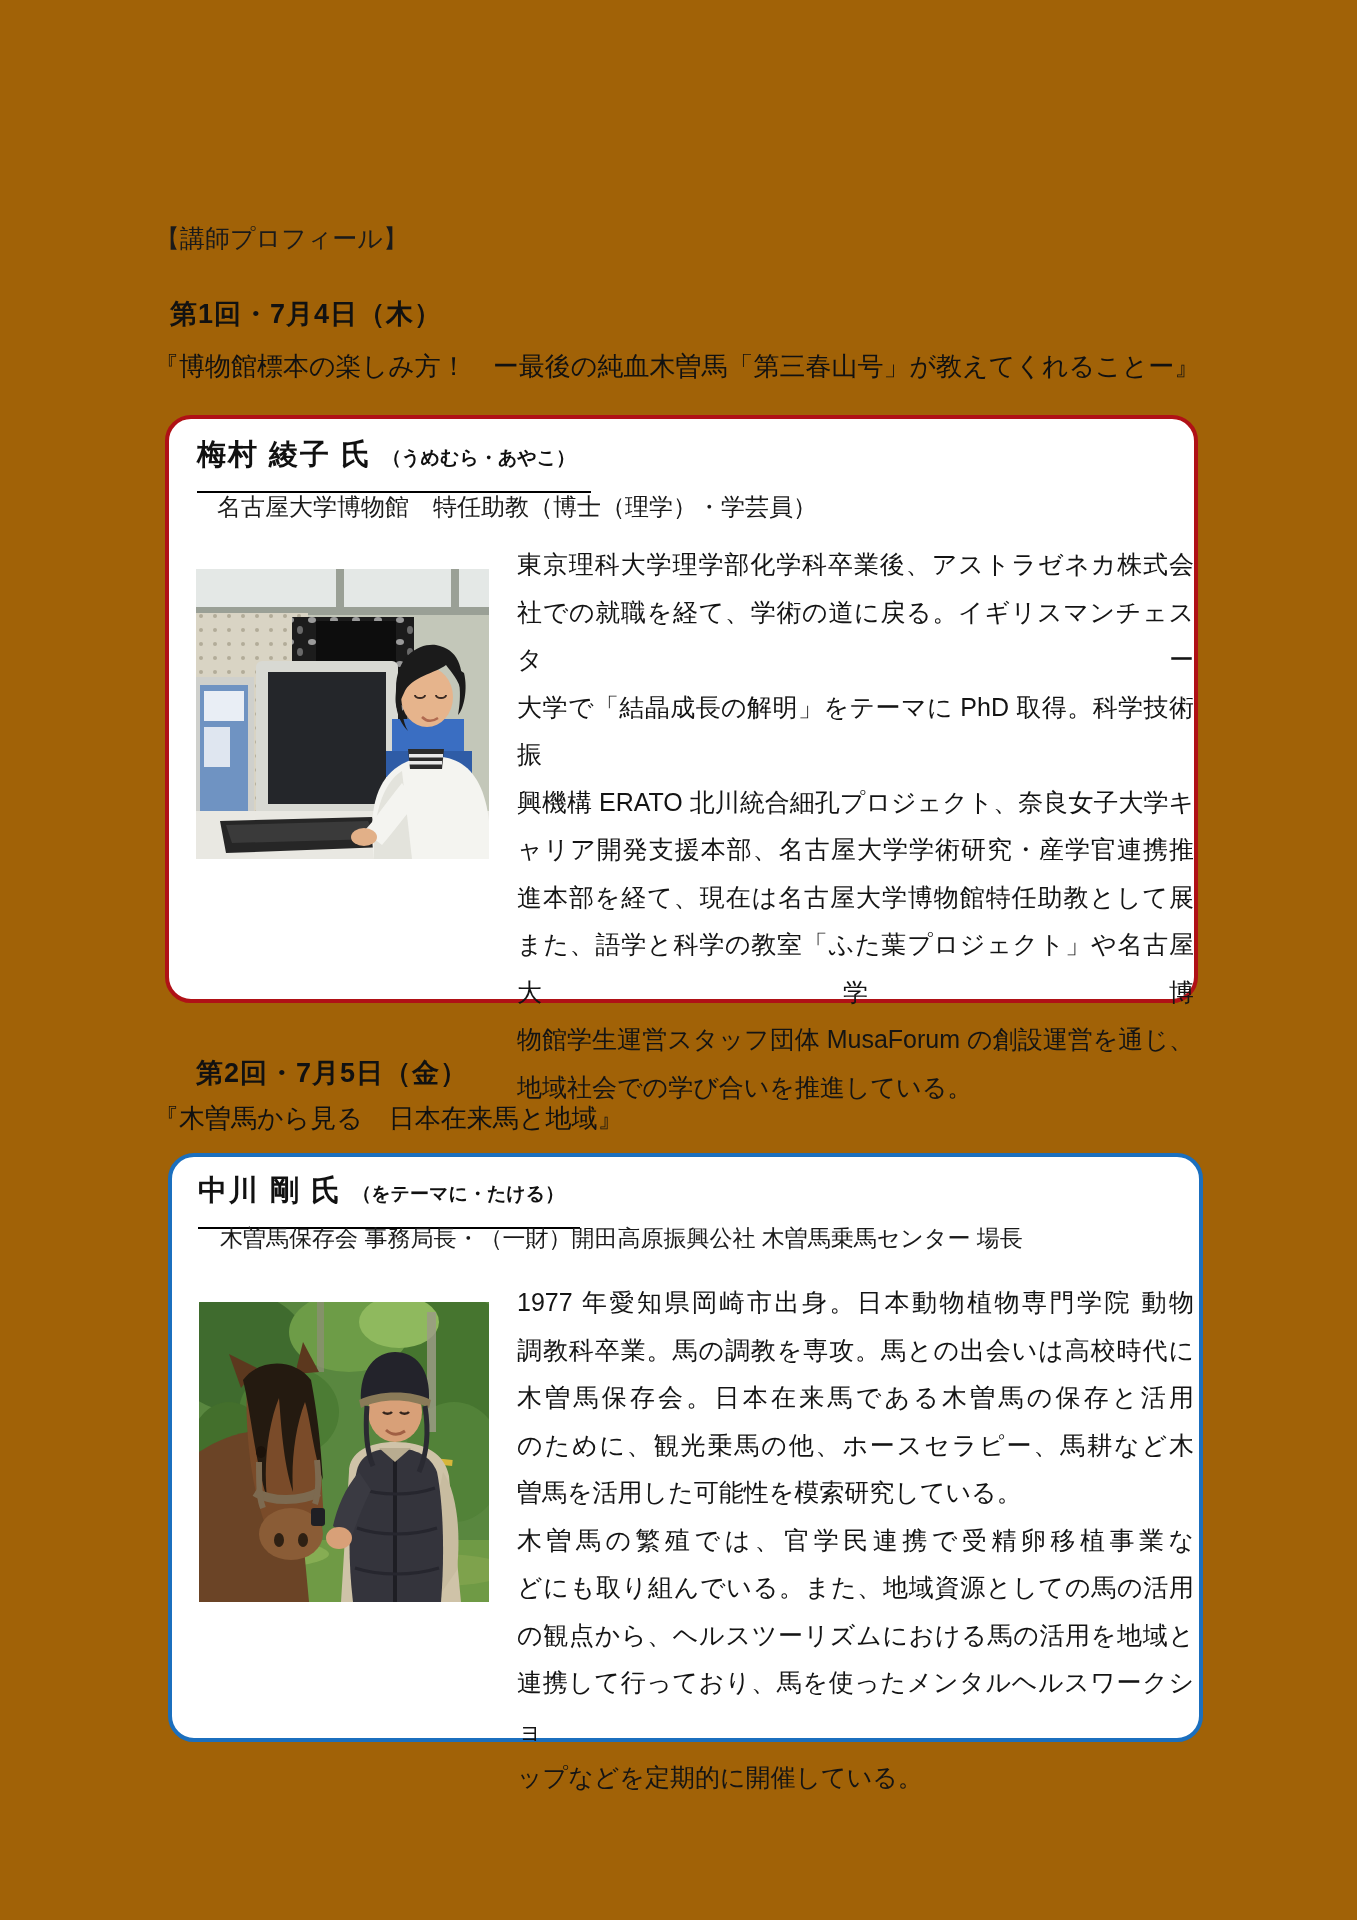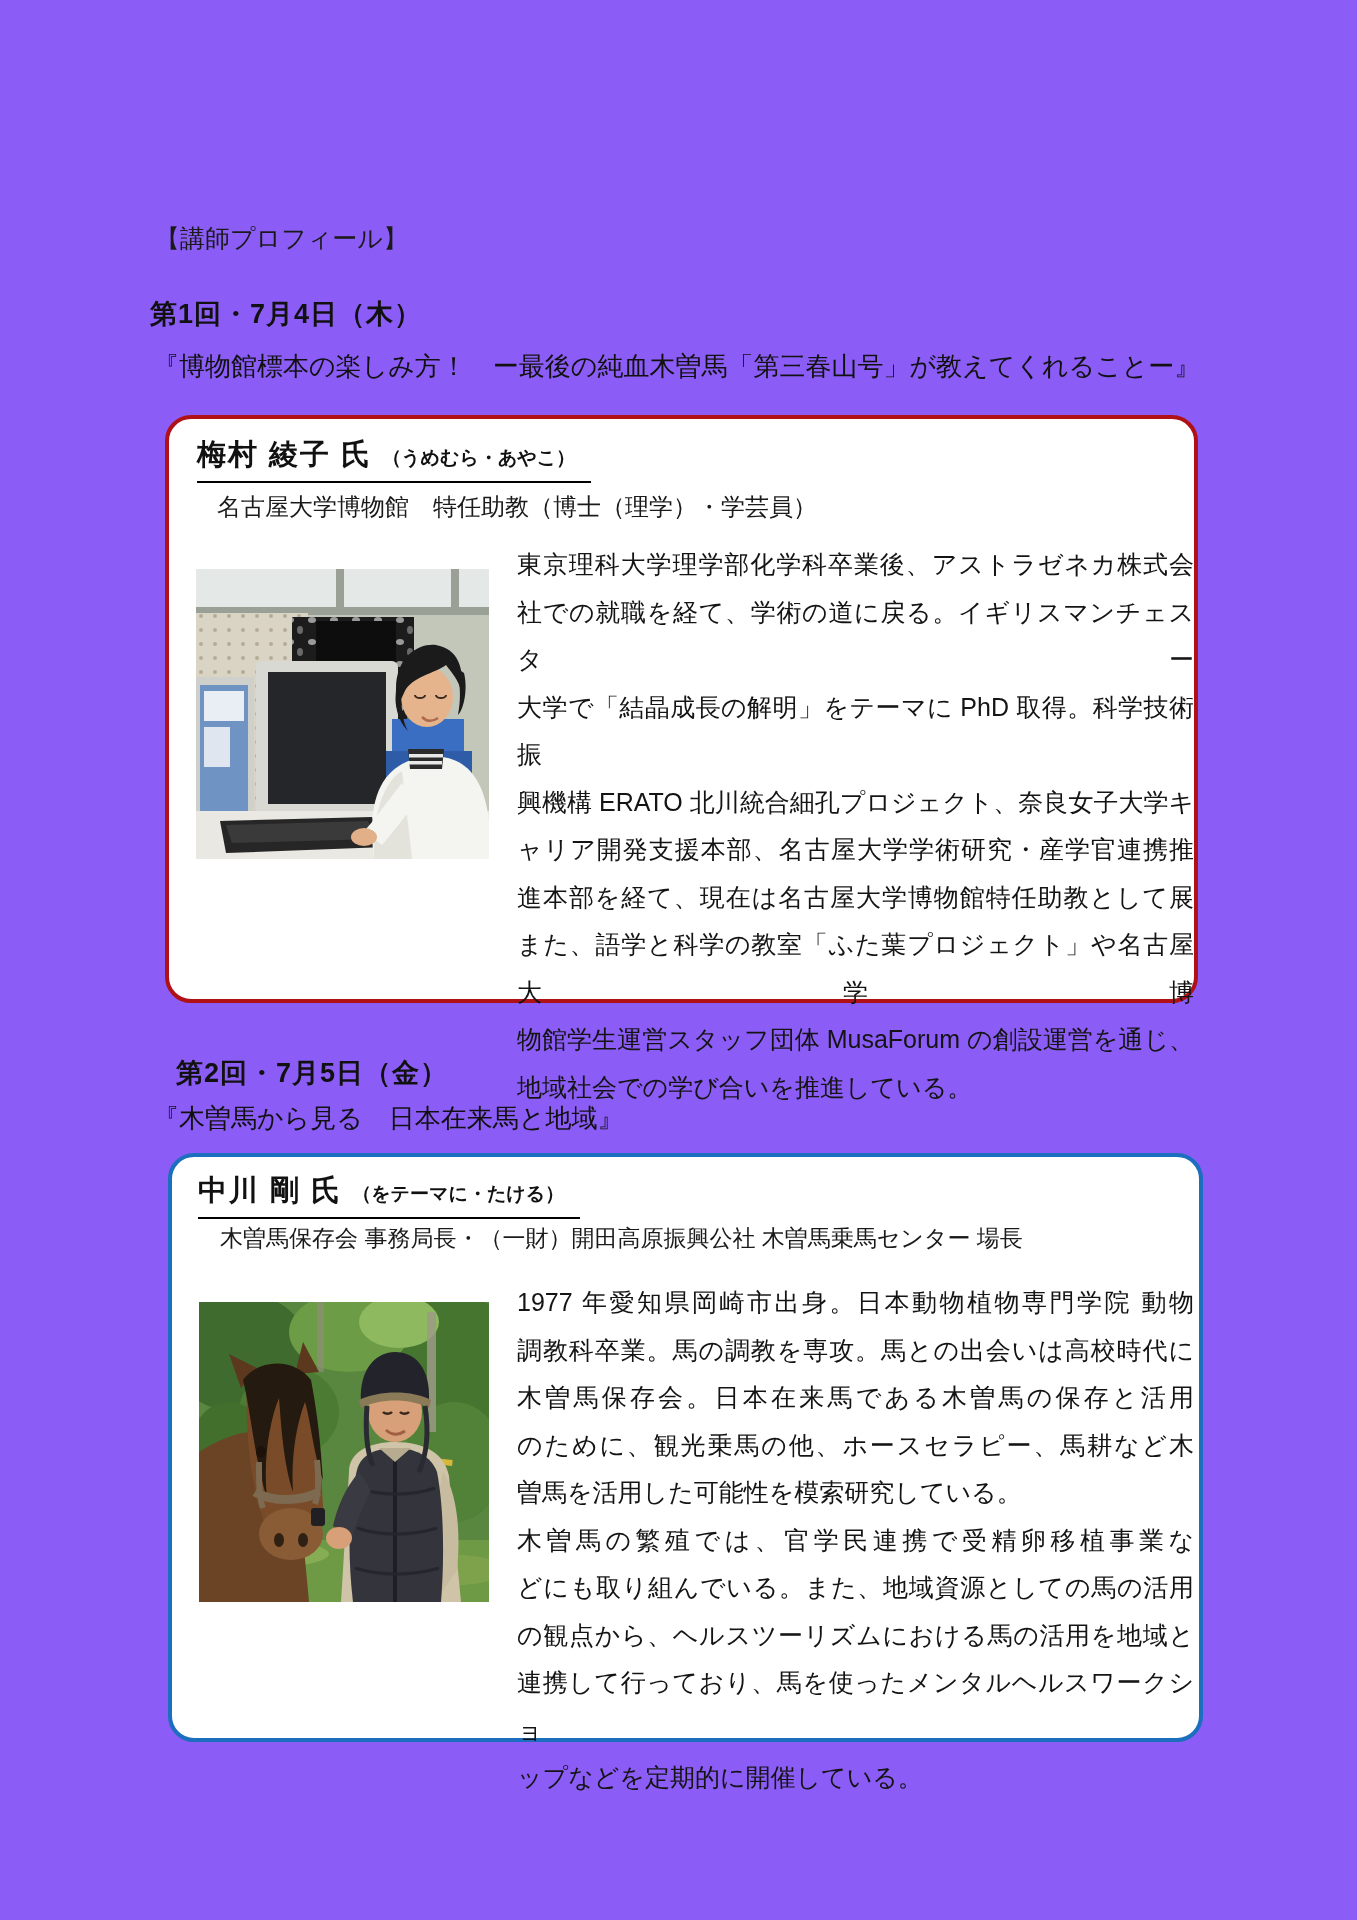--- a/index.html
+++ b/index.html
@@ -6,32 +6,32 @@
   * { margin: 0; padding: 0; box-sizing: border-box; }
   html, body { background: #ffffff; }
   body {
     font-family: "Liberation Sans", "DejaVu Sans", sans-serif;
     color: #111111;
   }
   .page {
     position: relative;
     width: 1357px;
     height: 1920px;
-    background: #8b5cf6;
+    background: #a16207;
     overflow: hidden;
   }
   .page-title {
     position: absolute;
     left: 155px; top: 222px;
     font-size: 25px;
     color: #1a1a1a;
   }
   .session-date {
     position: absolute;
-    left: 150px;
+    left: 170px;
     font-size: 27px;
     font-weight: 700;
     letter-spacing: 1px;
   }
   .lecture-title {
     position: absolute;
     left: 153px;
     font-size: 26px;
     font-weight: 400;
   }
@@ -48,21 +48,21 @@
   .card-2 {
     left: 168px; top: 1153px;
     width: 1035px; height: 589px;
     border: 4px solid var(--box2-border, #1B6FBE);
   }
   .name-line {
     position: absolute;
     left: 28px; top: 16px;
     display: inline-block;
     border-bottom: 2.5px solid #000000;
-    padding: 0 16px 6px 0;
+    padding: 0 16px 16px 0;
     white-space: nowrap;
   }
   .lecturer-name {
     font-size: 29px;
     font-weight: 700;
     letter-spacing: 2px;
   }
   .lecturer-kana {
     font-size: 19px;
     font-weight: 700;

